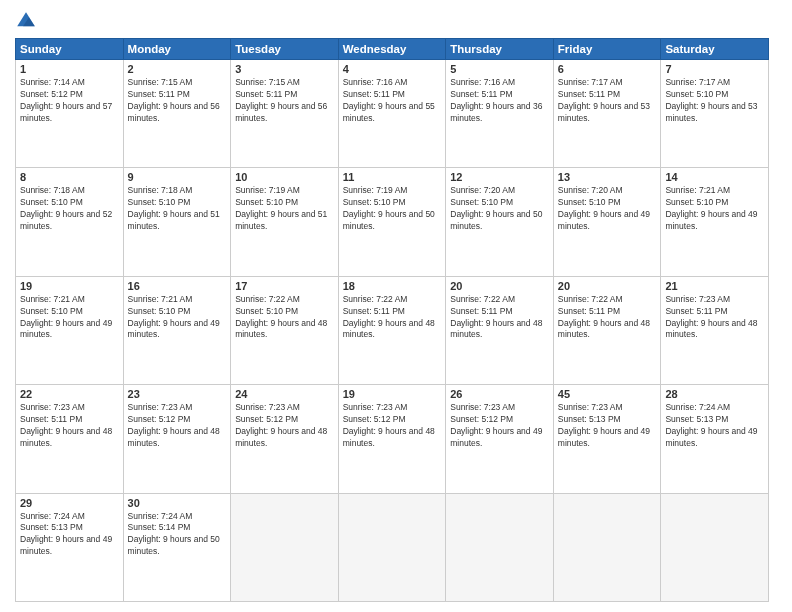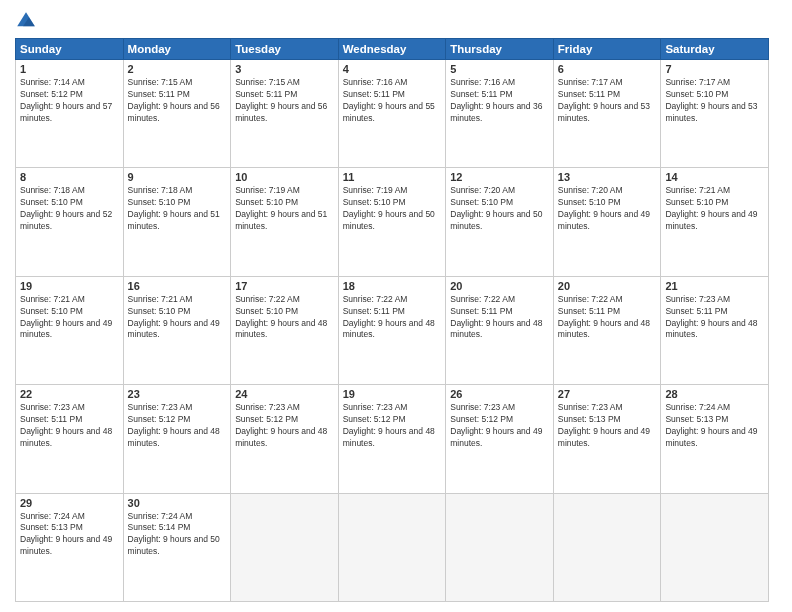--- a/index.html
+++ b/index.html
@@ -231,21 +231,21 @@
           </td>
           <td>
             <span class="day-num">19</span>
             <div class="day-info"><span>Sunrise: 7:23 AM</span><br><span>Sunset: 5:12 PM</span><br><span>Daylight: 9 hours and 48 minutes.</span></div>
           </td>
           <td>
             <span class="day-num">26</span>
             <div class="day-info"><span>Sunrise: 7:23 AM</span><br><span>Sunset: 5:12 PM</span><br><span>Daylight: 9 hours and 49 minutes.</span></div>
           </td>
           <td>
-            <span class="day-num">27</span>
+            <span class="day-num">45</span>
             <div class="day-info"><span>Sunrise: 7:23 AM</span><br><span>Sunset: 5:13 PM</span><br><span>Daylight: 9 hours and 49 minutes.</span></div>
           </td>
           <td>
             <span class="day-num">28</span>
             <div class="day-info"><span>Sunrise: 7:24 AM</span><br><span>Sunset: 5:13 PM</span><br><span>Daylight: 9 hours and 49 minutes.</span></div>
           </td>
         </tr>
         <tr>
           <td>
             <span class="day-num">29</span>

